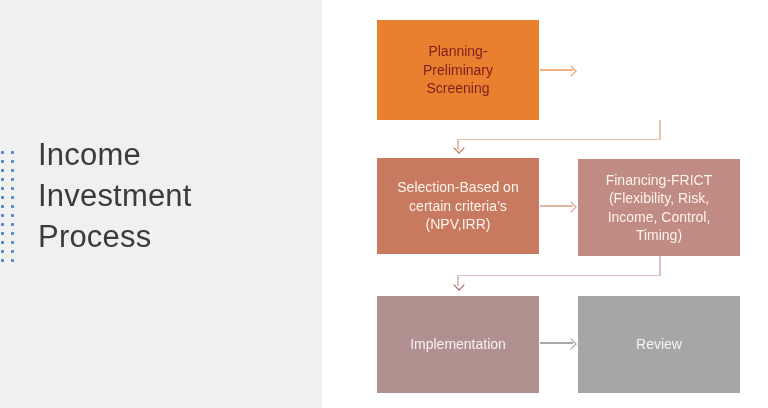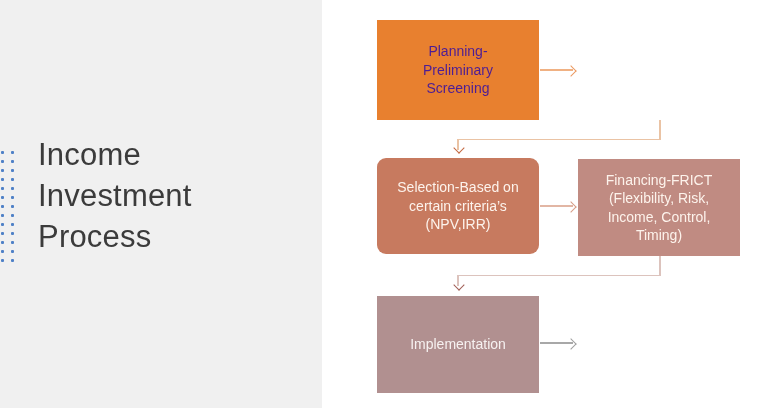--- a/index.html
+++ b/index.html
@@ -85,38 +85,41 @@
         <div class="dot" style="left: 9.5px; top: 81px; background: rgb(79, 129, 199);"></div>
         <div class="dot" style="left: 9.5px; top: 90px; background: rgb(79, 129, 199);"></div>
         <div class="dot" style="left: 9.5px; top: 99px; background: rgb(79, 129, 199);"></div>
         <div class="dot" style="left: 9.5px; top: 108px; background: rgb(79, 129, 199);"></div>
       </div>
     <h1 class="title" style="color: rgb(59, 59, 59);">Income
 Investment
 Process</h1>
   </div>
 
-  <div class="box b1" style="background: rgb(232, 128, 47); color: #4c1d95; align-items: center;">
+  <div class="box b1" style="background: rgb(232, 128, 47); color: #7f1d1d; align-items: center;">
     <span class="box-label">Planning-
 Preliminary
 Screening</span>
   </div>
-  <div class="box b3" style="background: rgb(199, 122, 95); color: rgb(253, 243, 236); border-radius: 9px;">
+  <div class="box b3" style="background: rgb(199, 122, 95); color: rgb(253, 243, 236);">
     <span class="box-label">Selection-Based on
 certain criteria’s
 (NPV,IRR)</span>
   </div>
   <div class="box b5" style="background: rgb(177, 144, 144); color: rgb(247, 242, 241);">
     <span class="box-label">Implementation</span>
   </div>
   <div class="box b4" style="background: rgb(192, 139, 130); color: rgb(253, 243, 236);">
     <span class="box-label">Financing-FRICT
 (Flexibility, Risk,
 Income, Control,
 Timing)</span>
+  </div>
+  <div class="box b6" style="background: rgb(166, 166, 166); color: rgb(245, 245, 245);">
+    <span class="box-label">Review</span>
   </div>
 
   <div class="cline h a1l" style="background: rgb(240, 177, 131);"></div>
   <div class="chev right a1h" style="border-color: rgb(235, 154, 97);"></div>
 
   <div class="cline v c1v1" style="background: rgb(234, 195, 164);"></div>
   <div class="cline h c1h" style="background: rgb(234, 195, 164);"></div>
   <div class="cline v c1v2" style="background: rgb(234, 195, 164);"></div>
   <div class="chev down c1hd" style="border-color: rgb(196, 104, 63);"></div>
 

